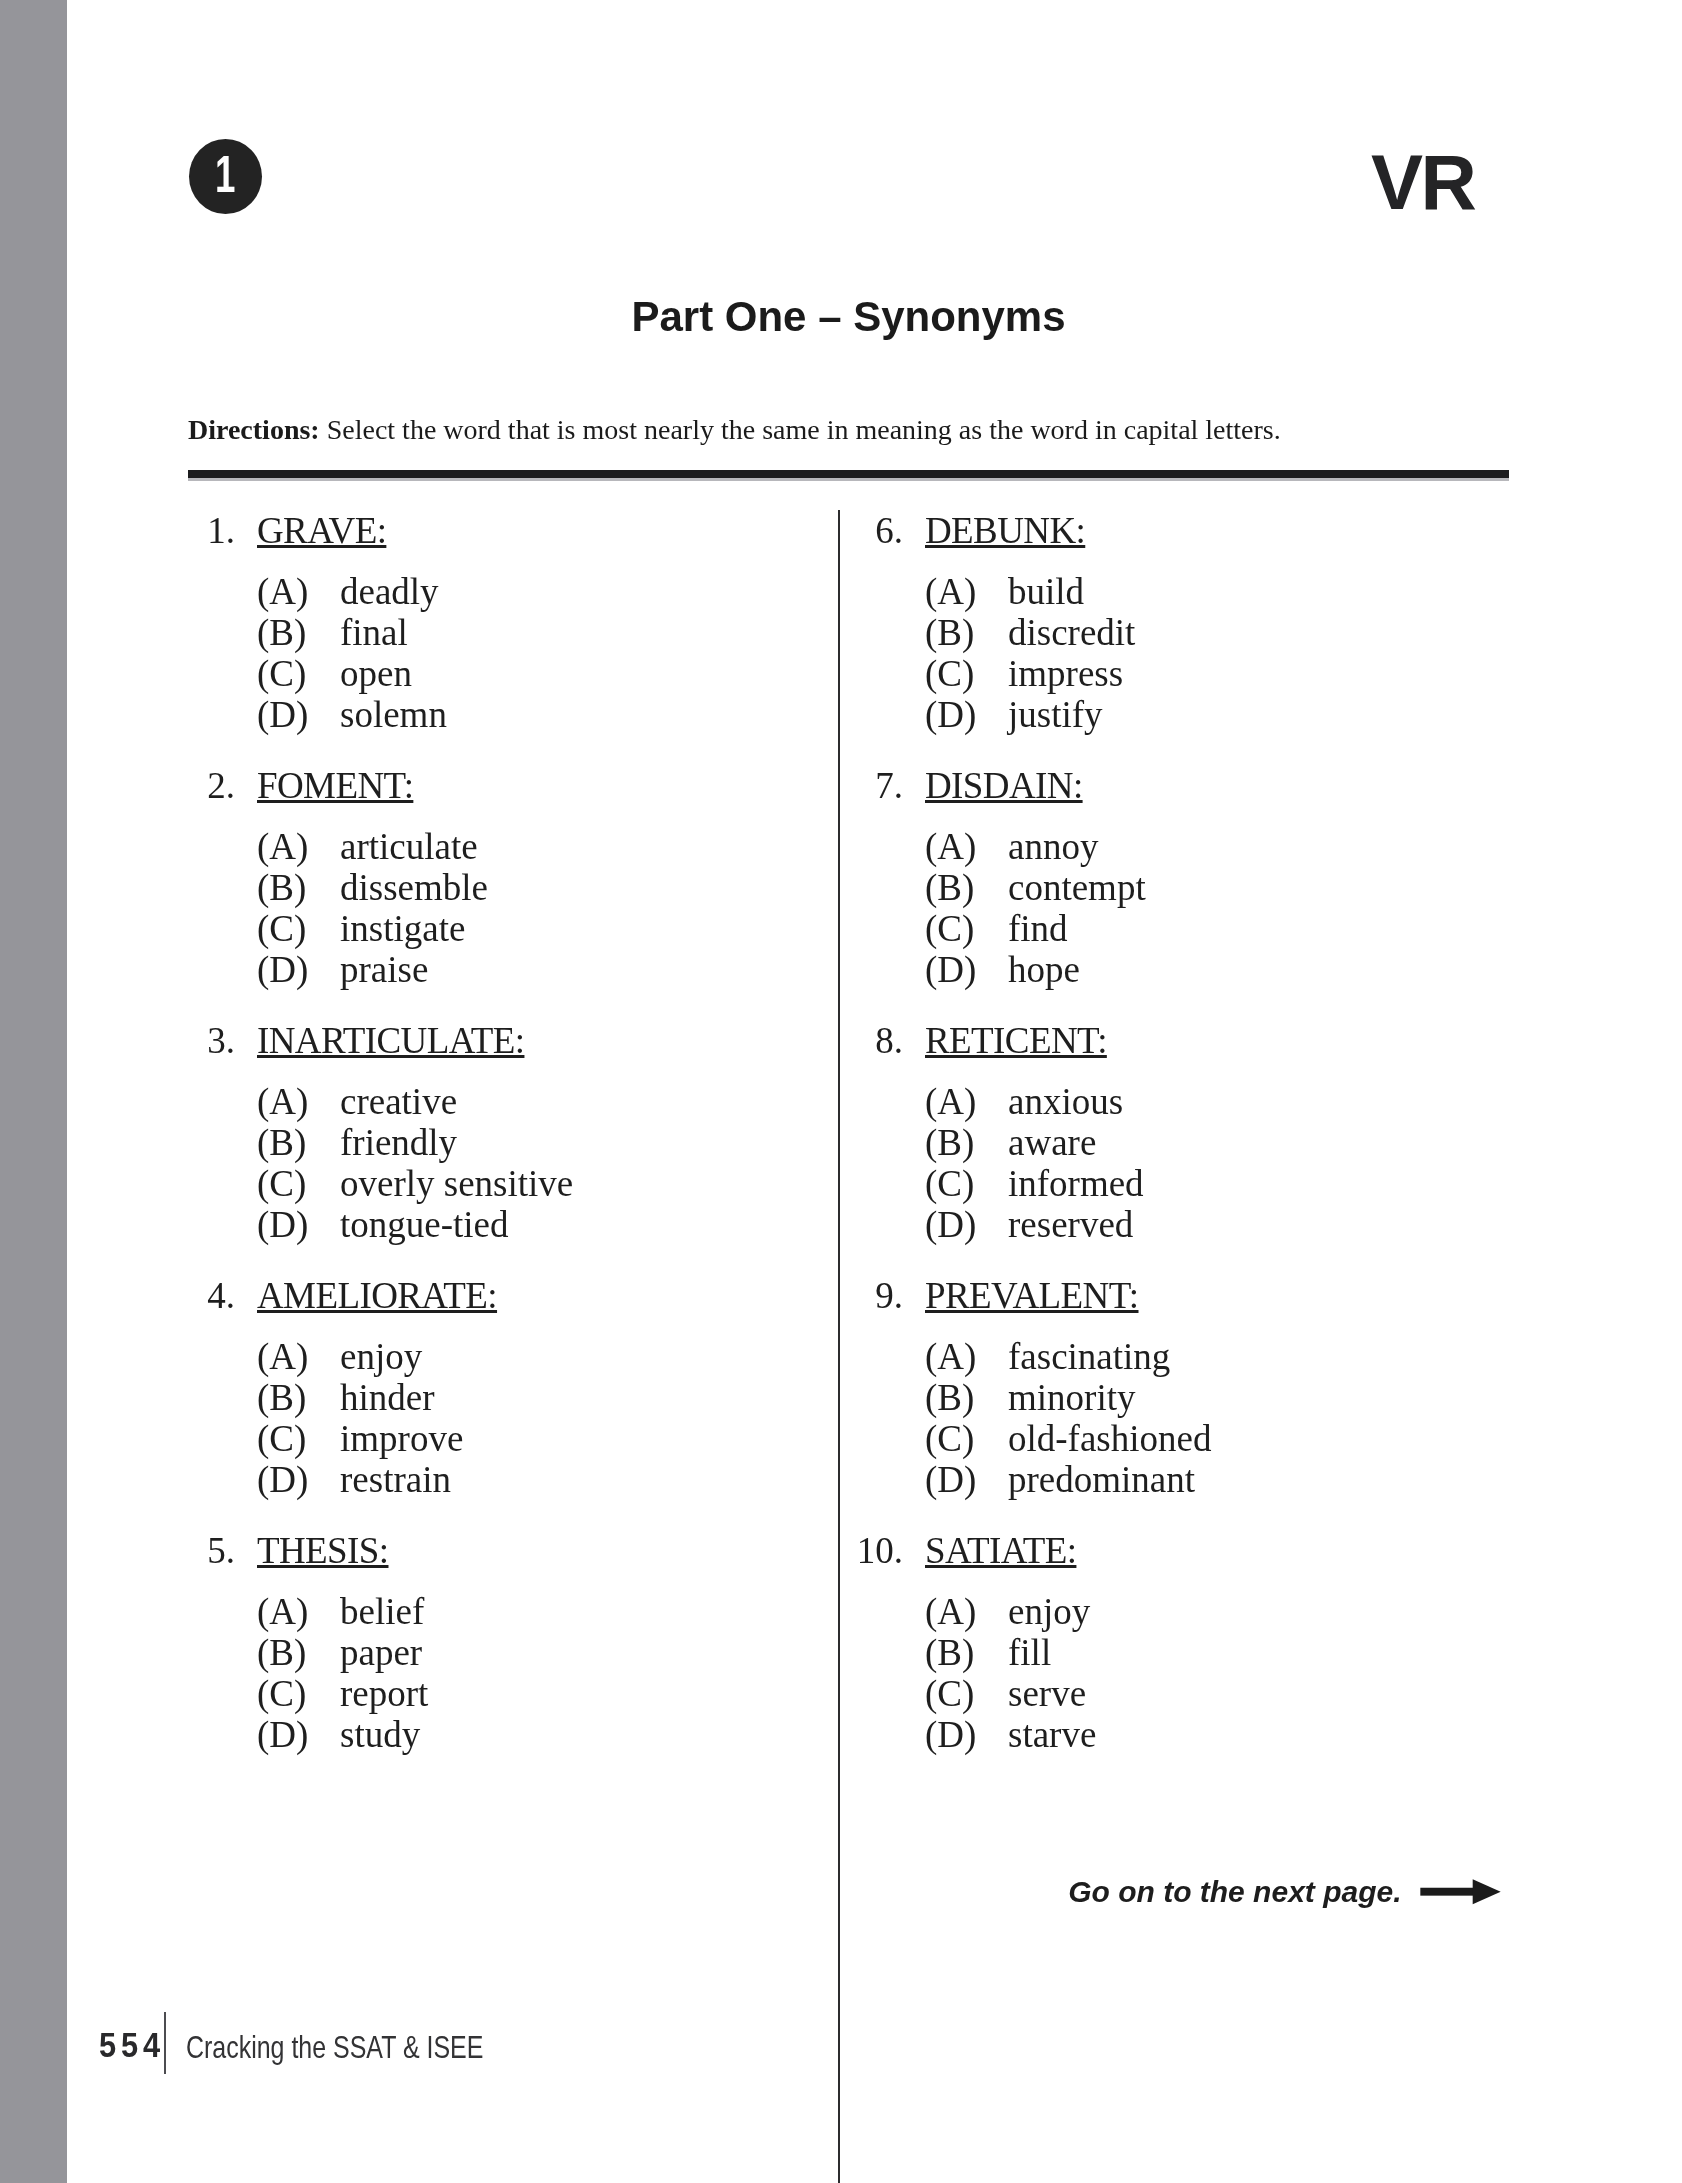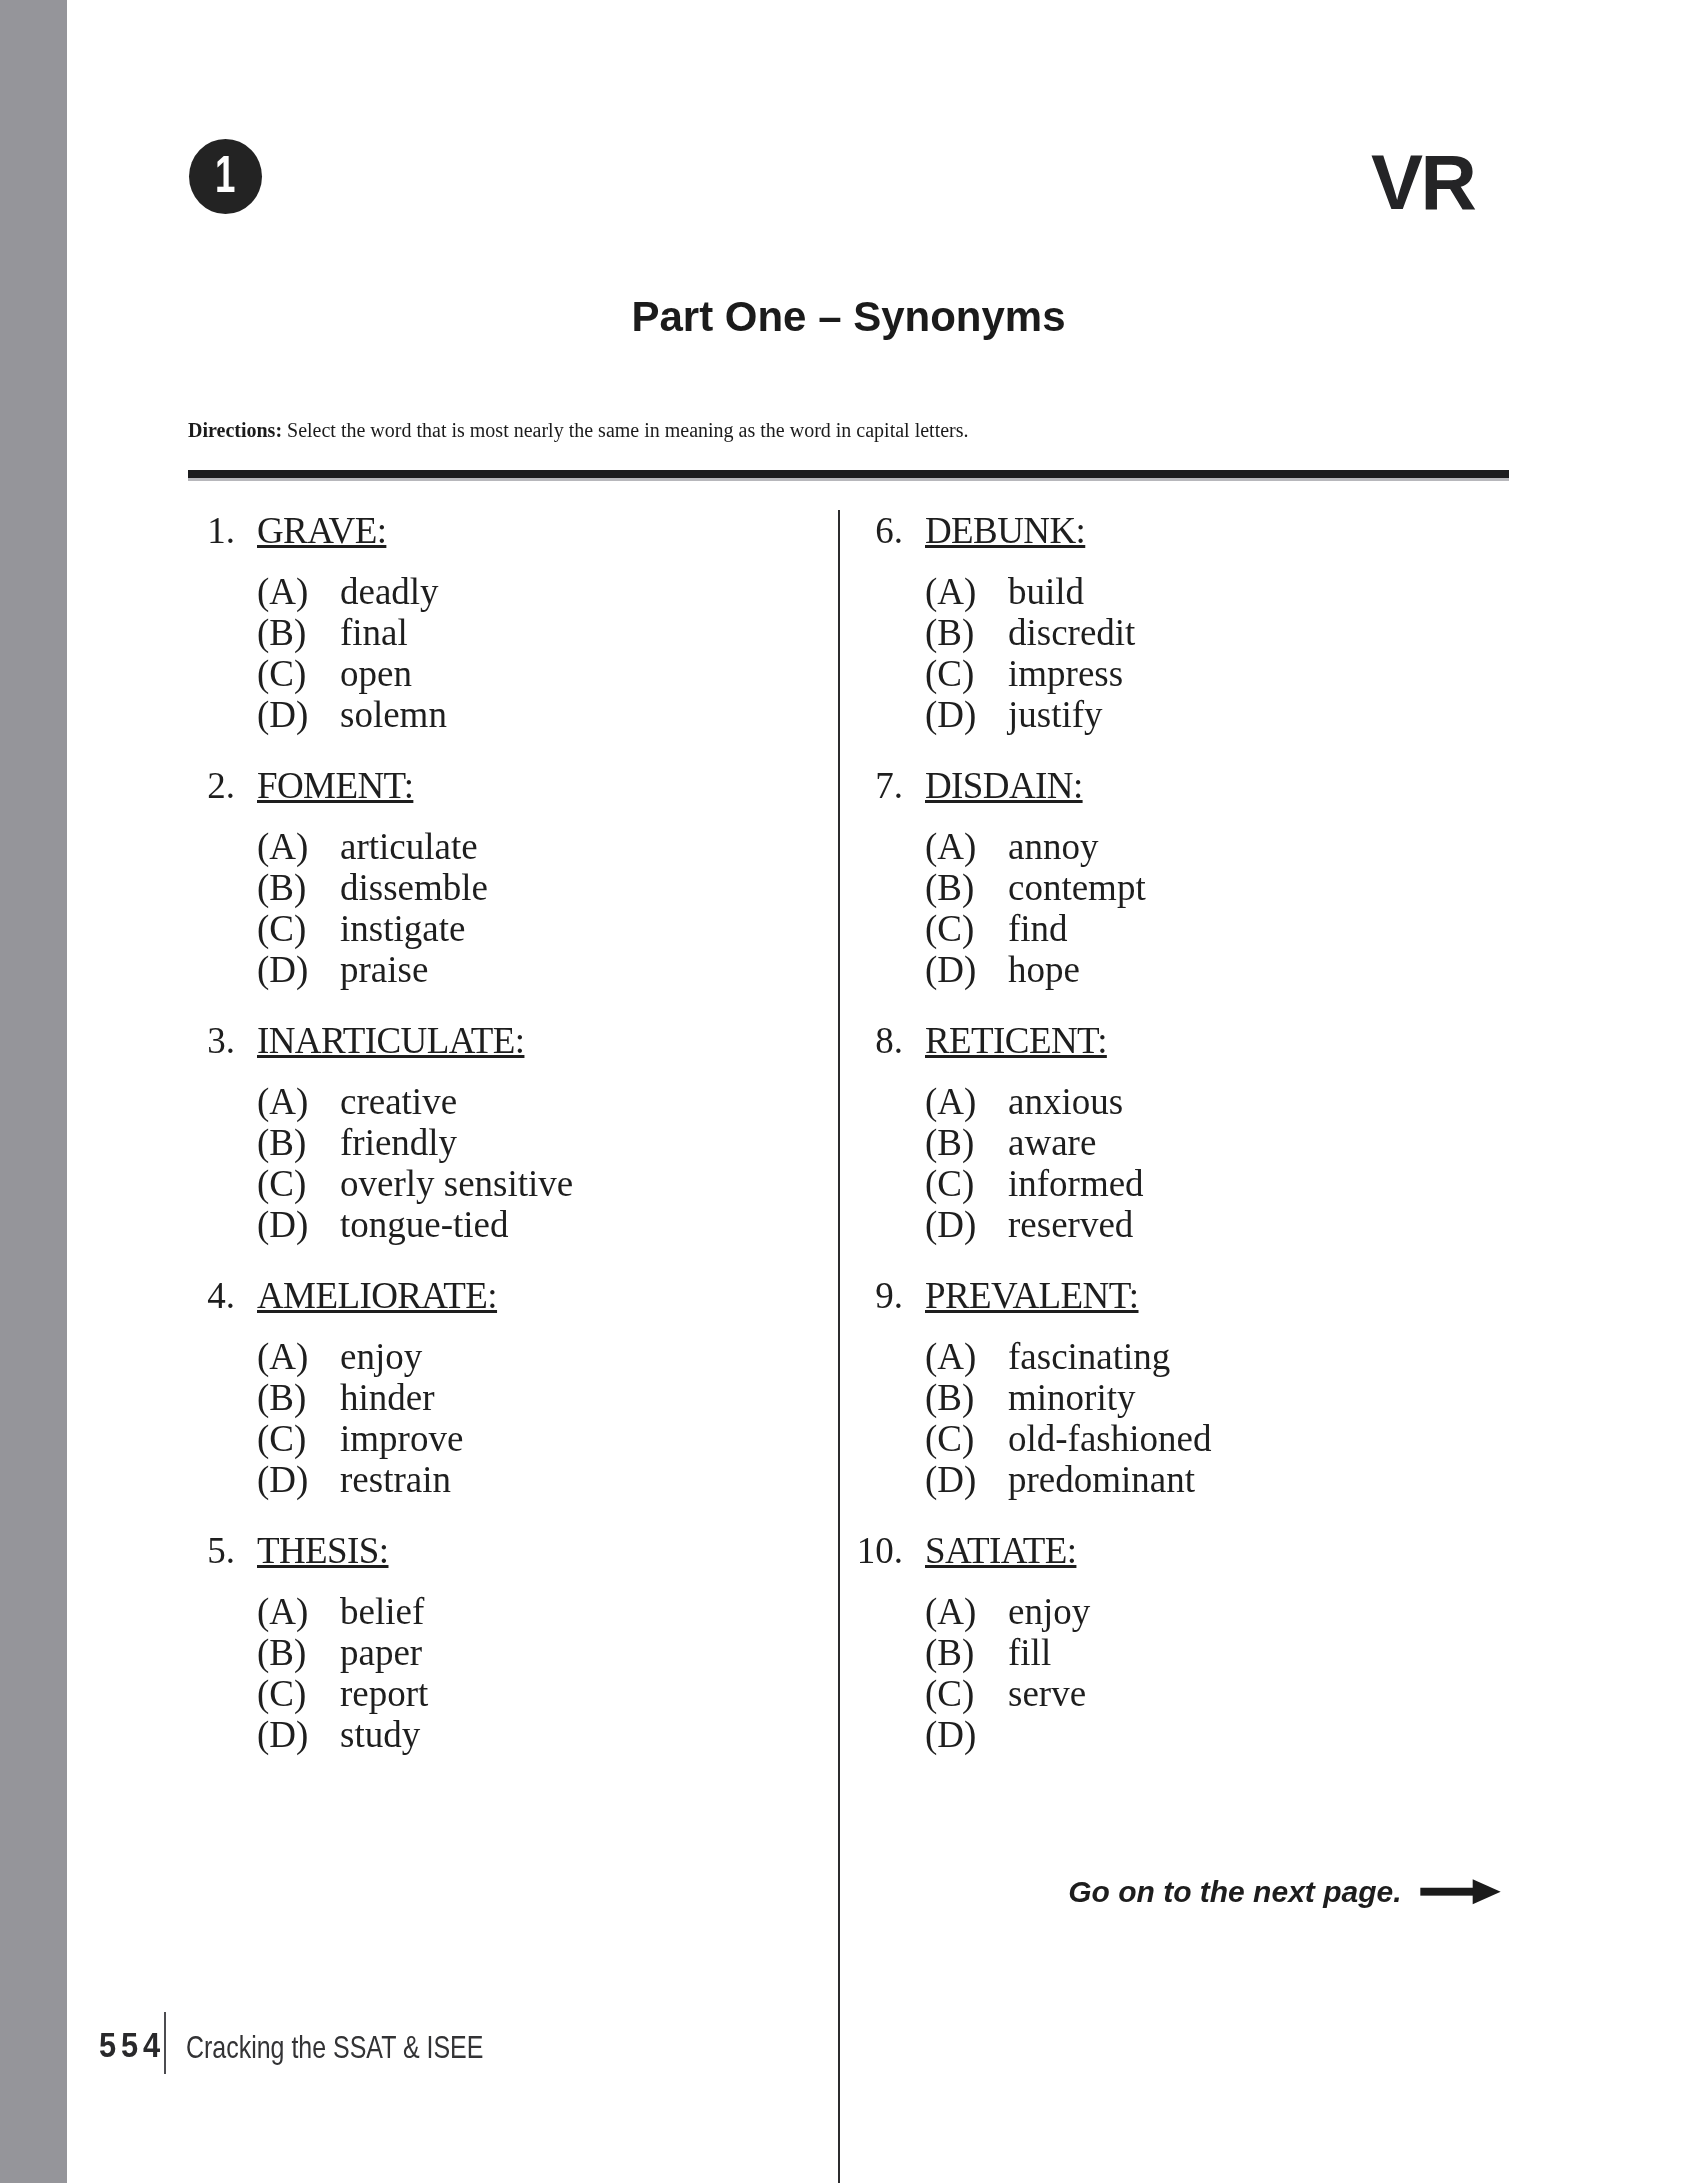--- a/index.html
+++ b/index.html
@@ -38,21 +38,21 @@
   
   #part-title{
     position:absolute;left:188px;width:1321px;top:295px;
     text-align:center;
     font-family:"Liberation Sans",sans-serif;font-weight:bold;
     font-size:42px;line-height:44px;color:#1b1b1b;
   }
   
   #directions{
     position:absolute;left:188px;top:412px;width:1321px;
-    font-size:20px;line-height:36px;color:#1b1b1b;
+    font-size:28px;line-height:36px;color:#1b1b1b;
   }
   #directions .dir-label{font-weight:bold;}
   
   #top-rule{
     position:absolute;left:188px;top:470px;width:1321px;height:8px;
     background:#1c1c1e;
     border-bottom:3.1px solid #b7b7bb;
   }
   
   #divider{
@@ -367,20 +367,21 @@
         <div class="q-option">
           <span class="opt-letter">(B)</span>
           <span class="opt-text">fill</span>
         </div>
         <div class="q-option">
           <span class="opt-letter">(C)</span>
           <span class="opt-text">serve</span>
         </div>
         <div class="q-option">
           <span class="opt-letter">(D)</span>
+          <span class="opt-text">starve</span>
         </div>
       </div>
     </div>
 
   </div>
 
   <div id="goon">
     <span class="goon-text">Go on to the next page.</span>
     <span>
       <svg width="81" height="28" viewBox="0 0 132 46">

